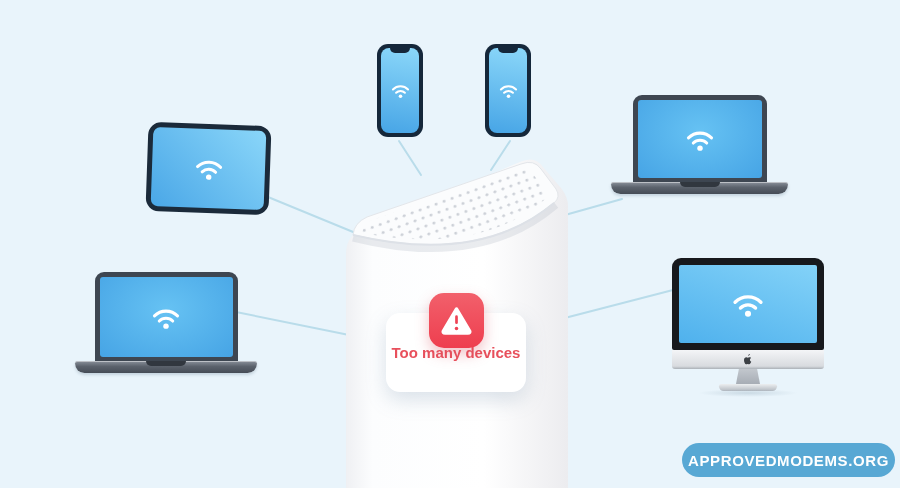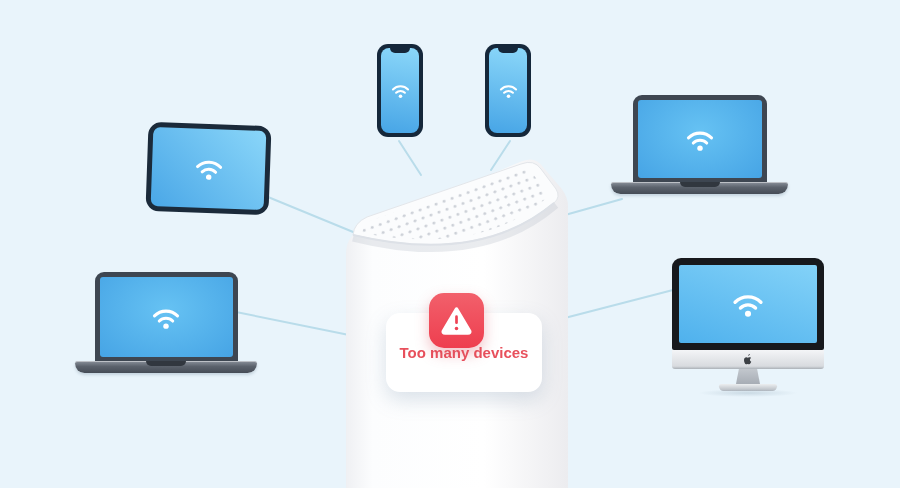--- a/index.html
+++ b/index.html
@@ -63,21 +63,21 @@
   .imac-base{width:58px;height:7px;margin:0 auto;
     background:linear-gradient(180deg,#eceef0 0%,#b4bac1 100%);
     border-radius:3px 3px 6px 6px;}
   .imac-shadow{width:100px;height:8px;margin:-2px auto 0;
     background:radial-gradient(ellipse,rgba(110,140,160,.25) 0%,rgba(110,140,160,0) 70%);}
   
   .warn-badge{left:429px;top:293px;width:55px;height:55px;border-radius:15px;z-index:6;
     background:linear-gradient(180deg,#f2606b 0%,#ee3e4f 100%);
     display:grid;place-items:center;
     box-shadow:0 6px 14px rgba(215,80,95,.35);}
-  .alert-card{left:386px;top:313px;width:156px;height:79px;border-radius:14px;z-index:5;
+  .alert-card{left:386px;top:313px;width:140px;height:79px;border-radius:14px;z-index:5;
     background:#ffffff;box-shadow:0 8px 20px rgba(125,150,175,.28);
     text-align:center;box-sizing:border-box;padding-top:31px;}
   .alert-card .line{font-size:15px;font-weight:700;line-height:17px;color:#e8505c;}
   
   .watermark{left:682px;top:443px;width:213px;height:34px;border-radius:17px;z-index:7;
     background:#58a8d4;display:grid;place-items:center;}
   .watermark span{color:#ffffff;font-size:15px;font-weight:700;letter-spacing:.6px;}
 </style>
 </head>
 <body>
@@ -201,14 +201,17 @@
 
   <div class="abs alert-card">
     <div class="line">Too many devices</div>
   </div>
   <div class="abs warn-badge">
     <svg width="31" height="28">
         <use href="#warn"></use>
       </svg>
   </div>
 
+  <div class="abs watermark">
+    <span>APPROVEDMODEMS.ORG</span>
+  </div>
 
 </div>
 
 </body></html>

